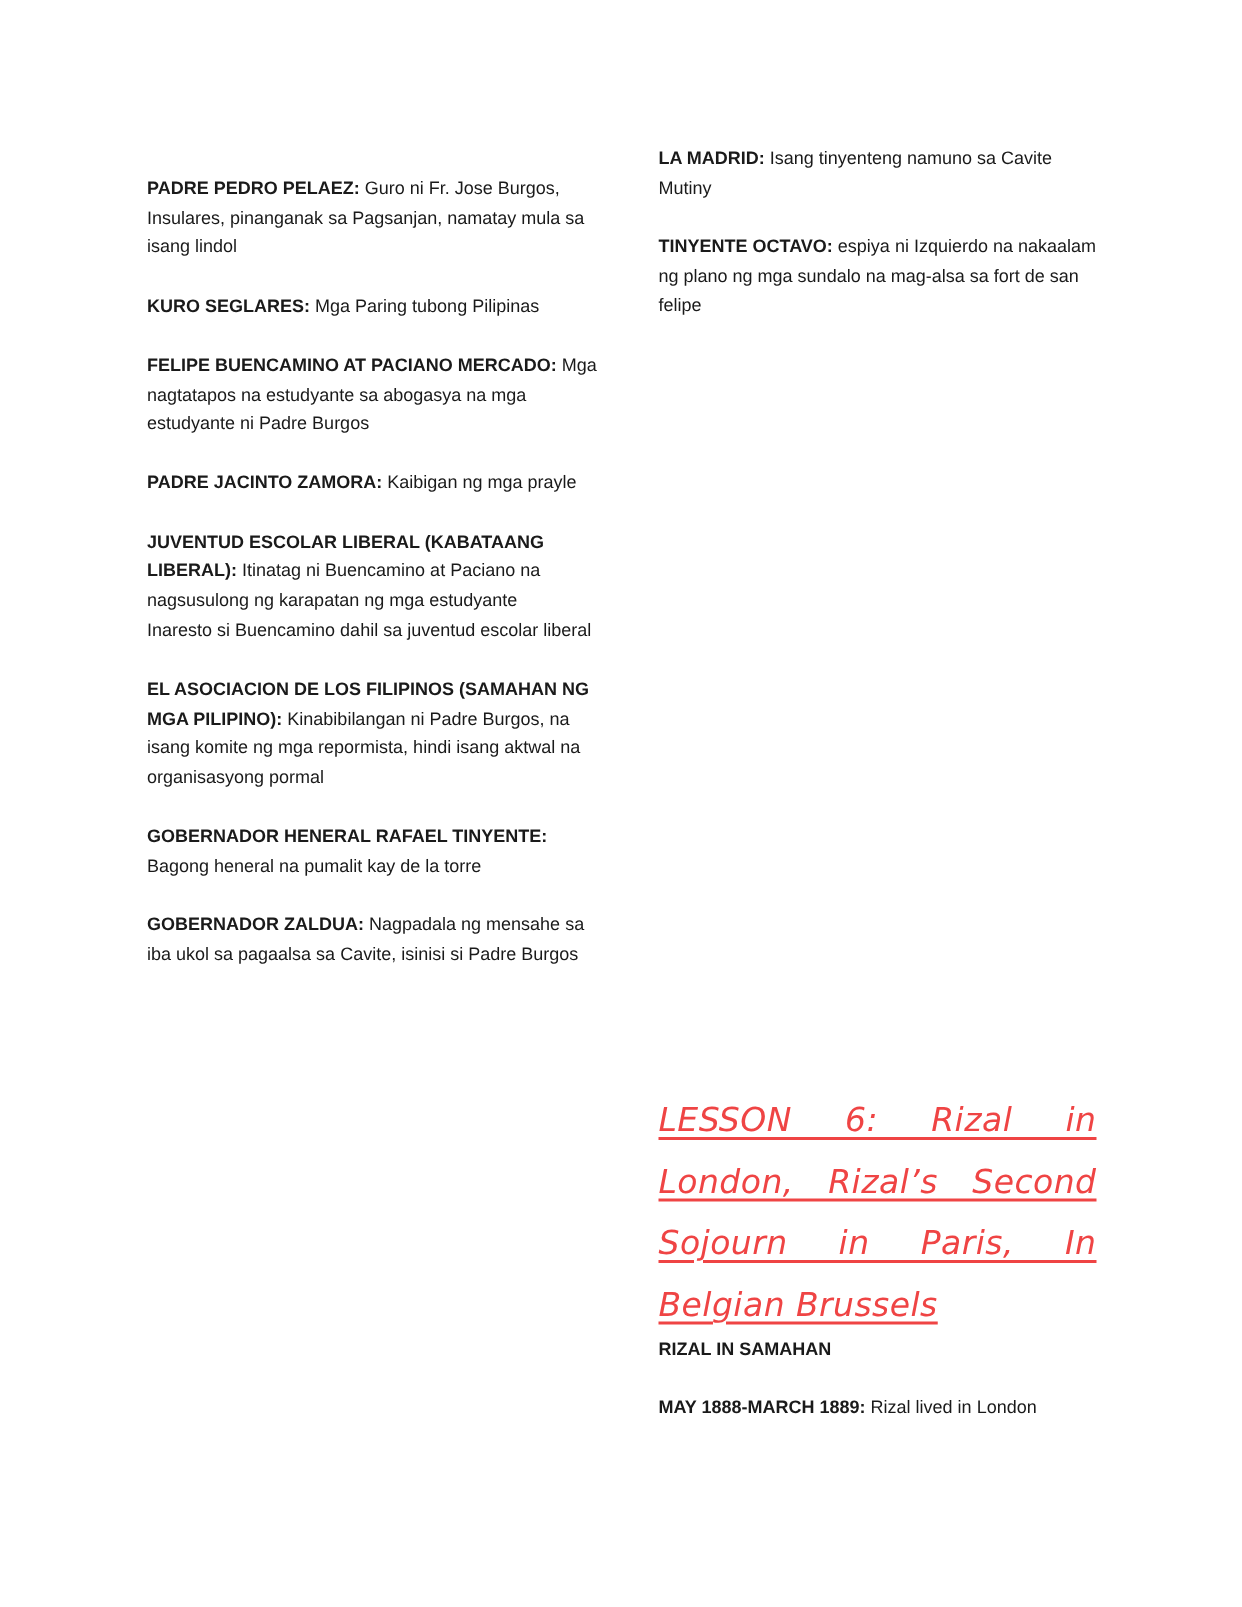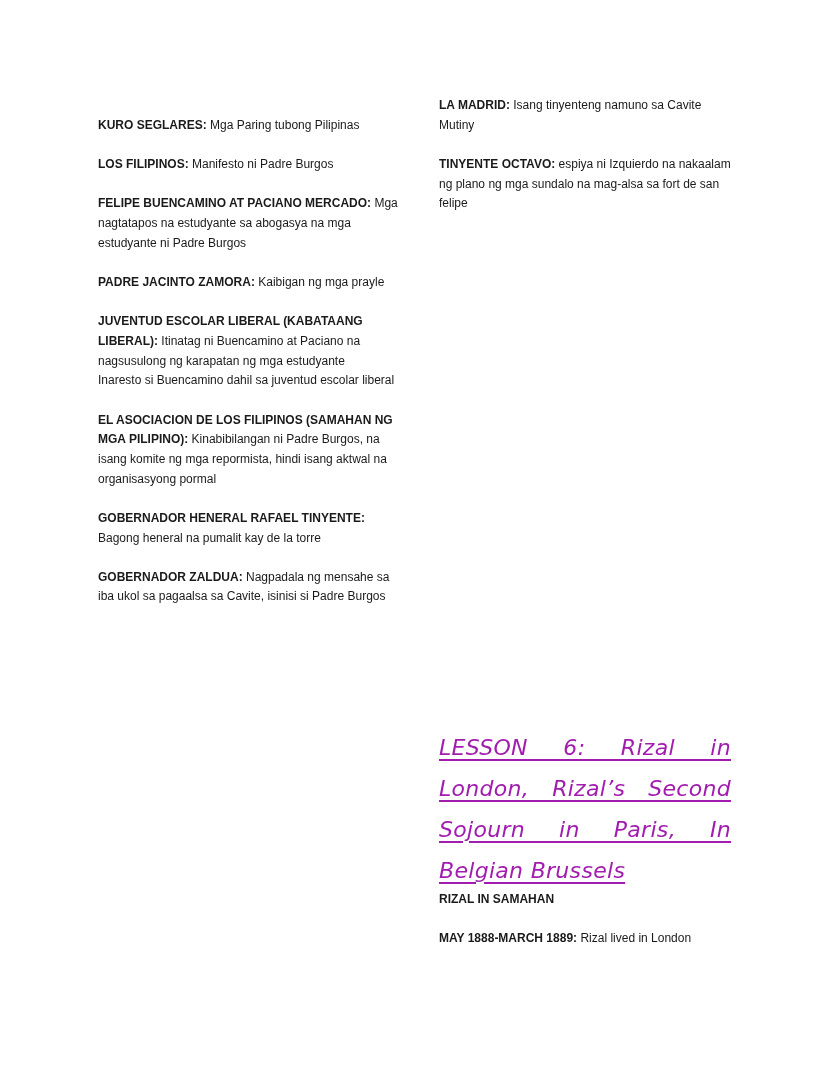--- a/index.html
+++ b/index.html
@@ -44,41 +44,41 @@
       font-family: "DejaVu Sans", sans-serif;
       font-style: italic;
       font-size: 22px;
       line-height: 41px;
       text-decoration: underline;
       text-decoration-thickness: 2px;
       text-underline-offset: 4px;
       text-align: justify;
       text-align-last: left;
       letter-spacing: 0.3px;
-      color: #a21caf;
+      color: #ef4444;
     }
     .col-right-bottom {
       left: 439px;
       top: 890px;
       width: 292px;
     }
     .section-heading {
       font-weight: bold;
       margin: 0 0 19.5px 0;
     }
     .justify {
       text-align: justify;
     }
   </style>
 </head>
 <body>
 
 <div class="col col-left">
+  <p class="entry"><span class="term">PADRE PEDRO PELAEZ:</span><span> Guro ni Fr. Jose Burgos, Insulares, pinanganak sa Pagsanjan, namatay mula sa isang lindol</span></p>
   <p class="entry"><span class="term">KURO SEGLARES:</span><span> Mga Paring tubong Pilipinas</span></p>
-  <p class="entry"><span class="term">LOS FILIPINOS:</span><span> Manifesto ni Padre Burgos</span></p>
   <p class="entry"><span class="term">FELIPE BUENCAMINO AT PACIANO MERCADO:</span><span> Mga nagtatapos na estudyante sa abogasya na mga estudyante ni Padre Burgos</span></p>
   <p class="entry"><span class="term">PADRE JACINTO ZAMORA:</span><span> Kaibigan ng mga prayle</span></p>
   <p class="entry"><span class="term">JUVENTUD ESCOLAR LIBERAL (KABATAANG LIBERAL):</span><span> Itinatag ni Buencamino at Paciano na nagsusulong ng karapatan ng mga estudyante</span><br><span>Inaresto si Buencamino dahil sa juventud escolar liberal</span></p>
   <p class="entry"><span class="term">EL ASOCIACION DE LOS FILIPINOS (SAMAHAN NG MGA PILIPINO):</span><span> Kinabibilangan ni Padre Burgos, na isang komite ng mga repormista, hindi isang aktwal na organisasyong pormal</span></p>
   <p class="entry"><span class="term">GOBERNADOR HENERAL RAFAEL TINYENTE:</span><span> Bagong heneral na pumalit kay de la torre</span></p>
   <p class="entry"><span class="term">GOBERNADOR ZALDUA:</span><span> Nagpadala ng mensahe sa iba ukol sa pagaalsa sa Cavite, isinisi si Padre Burgos</span></p>
 </div>
 
 <div class="col col-right-top">
   <p class="entry"><span class="term">LA MADRID:</span><span> Isang tinyenteng namuno sa Cavite Mutiny</span></p>

